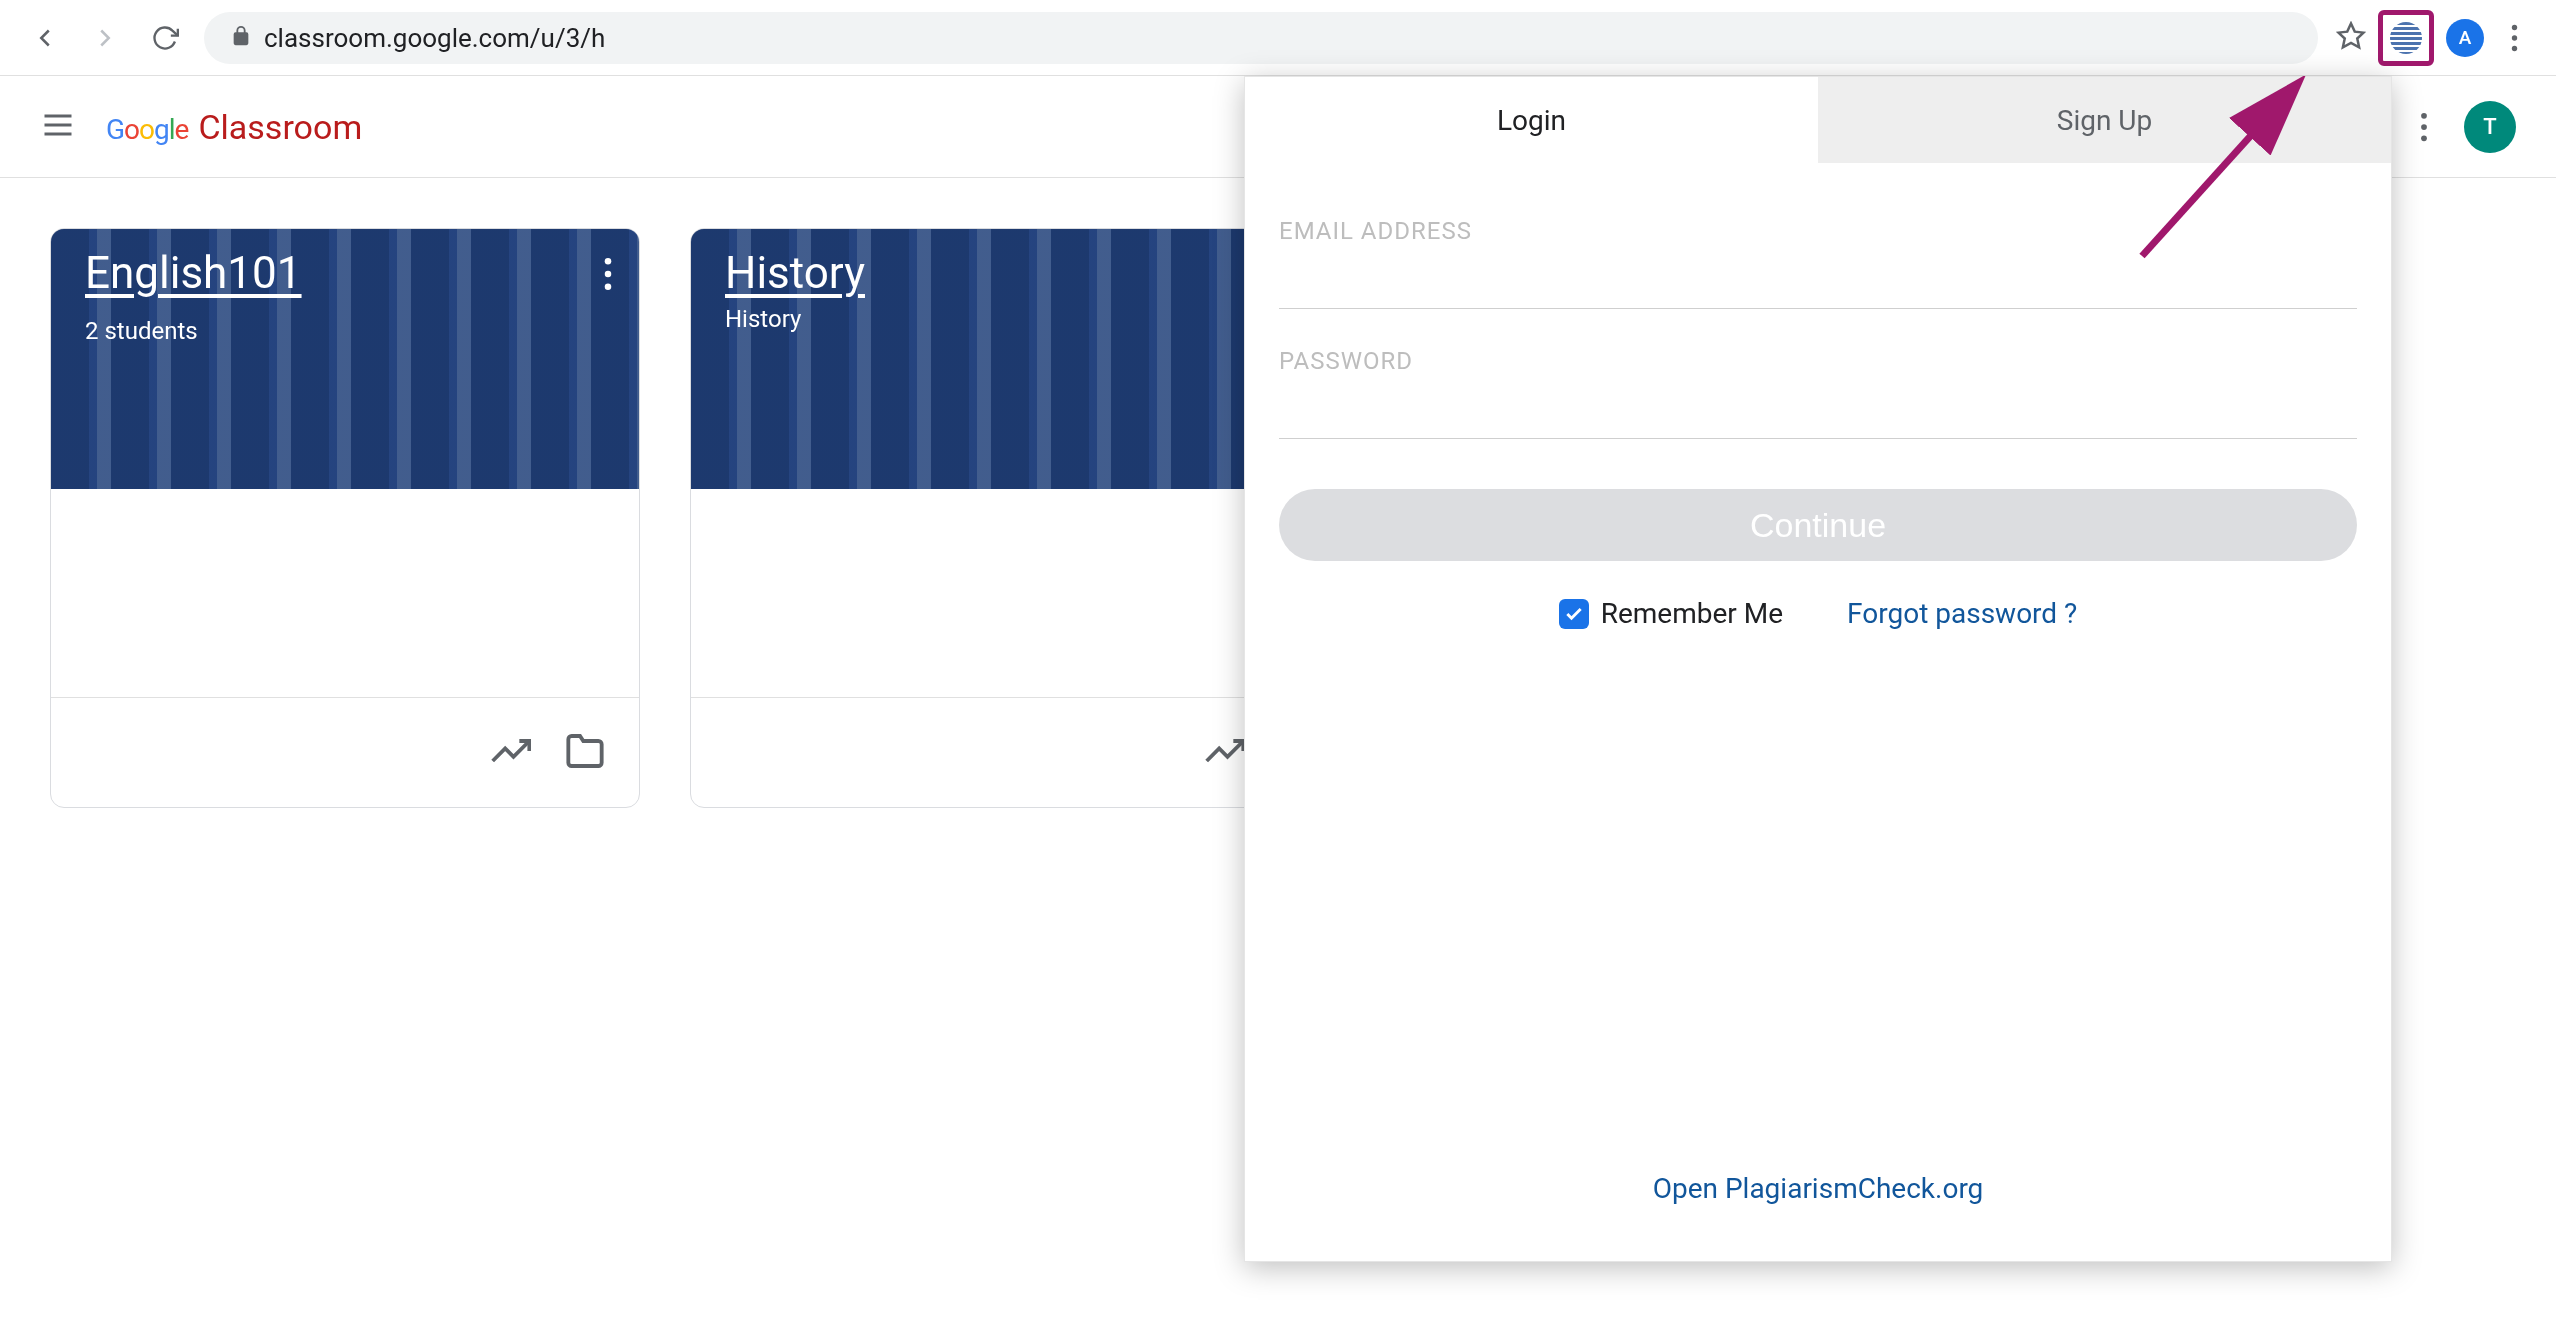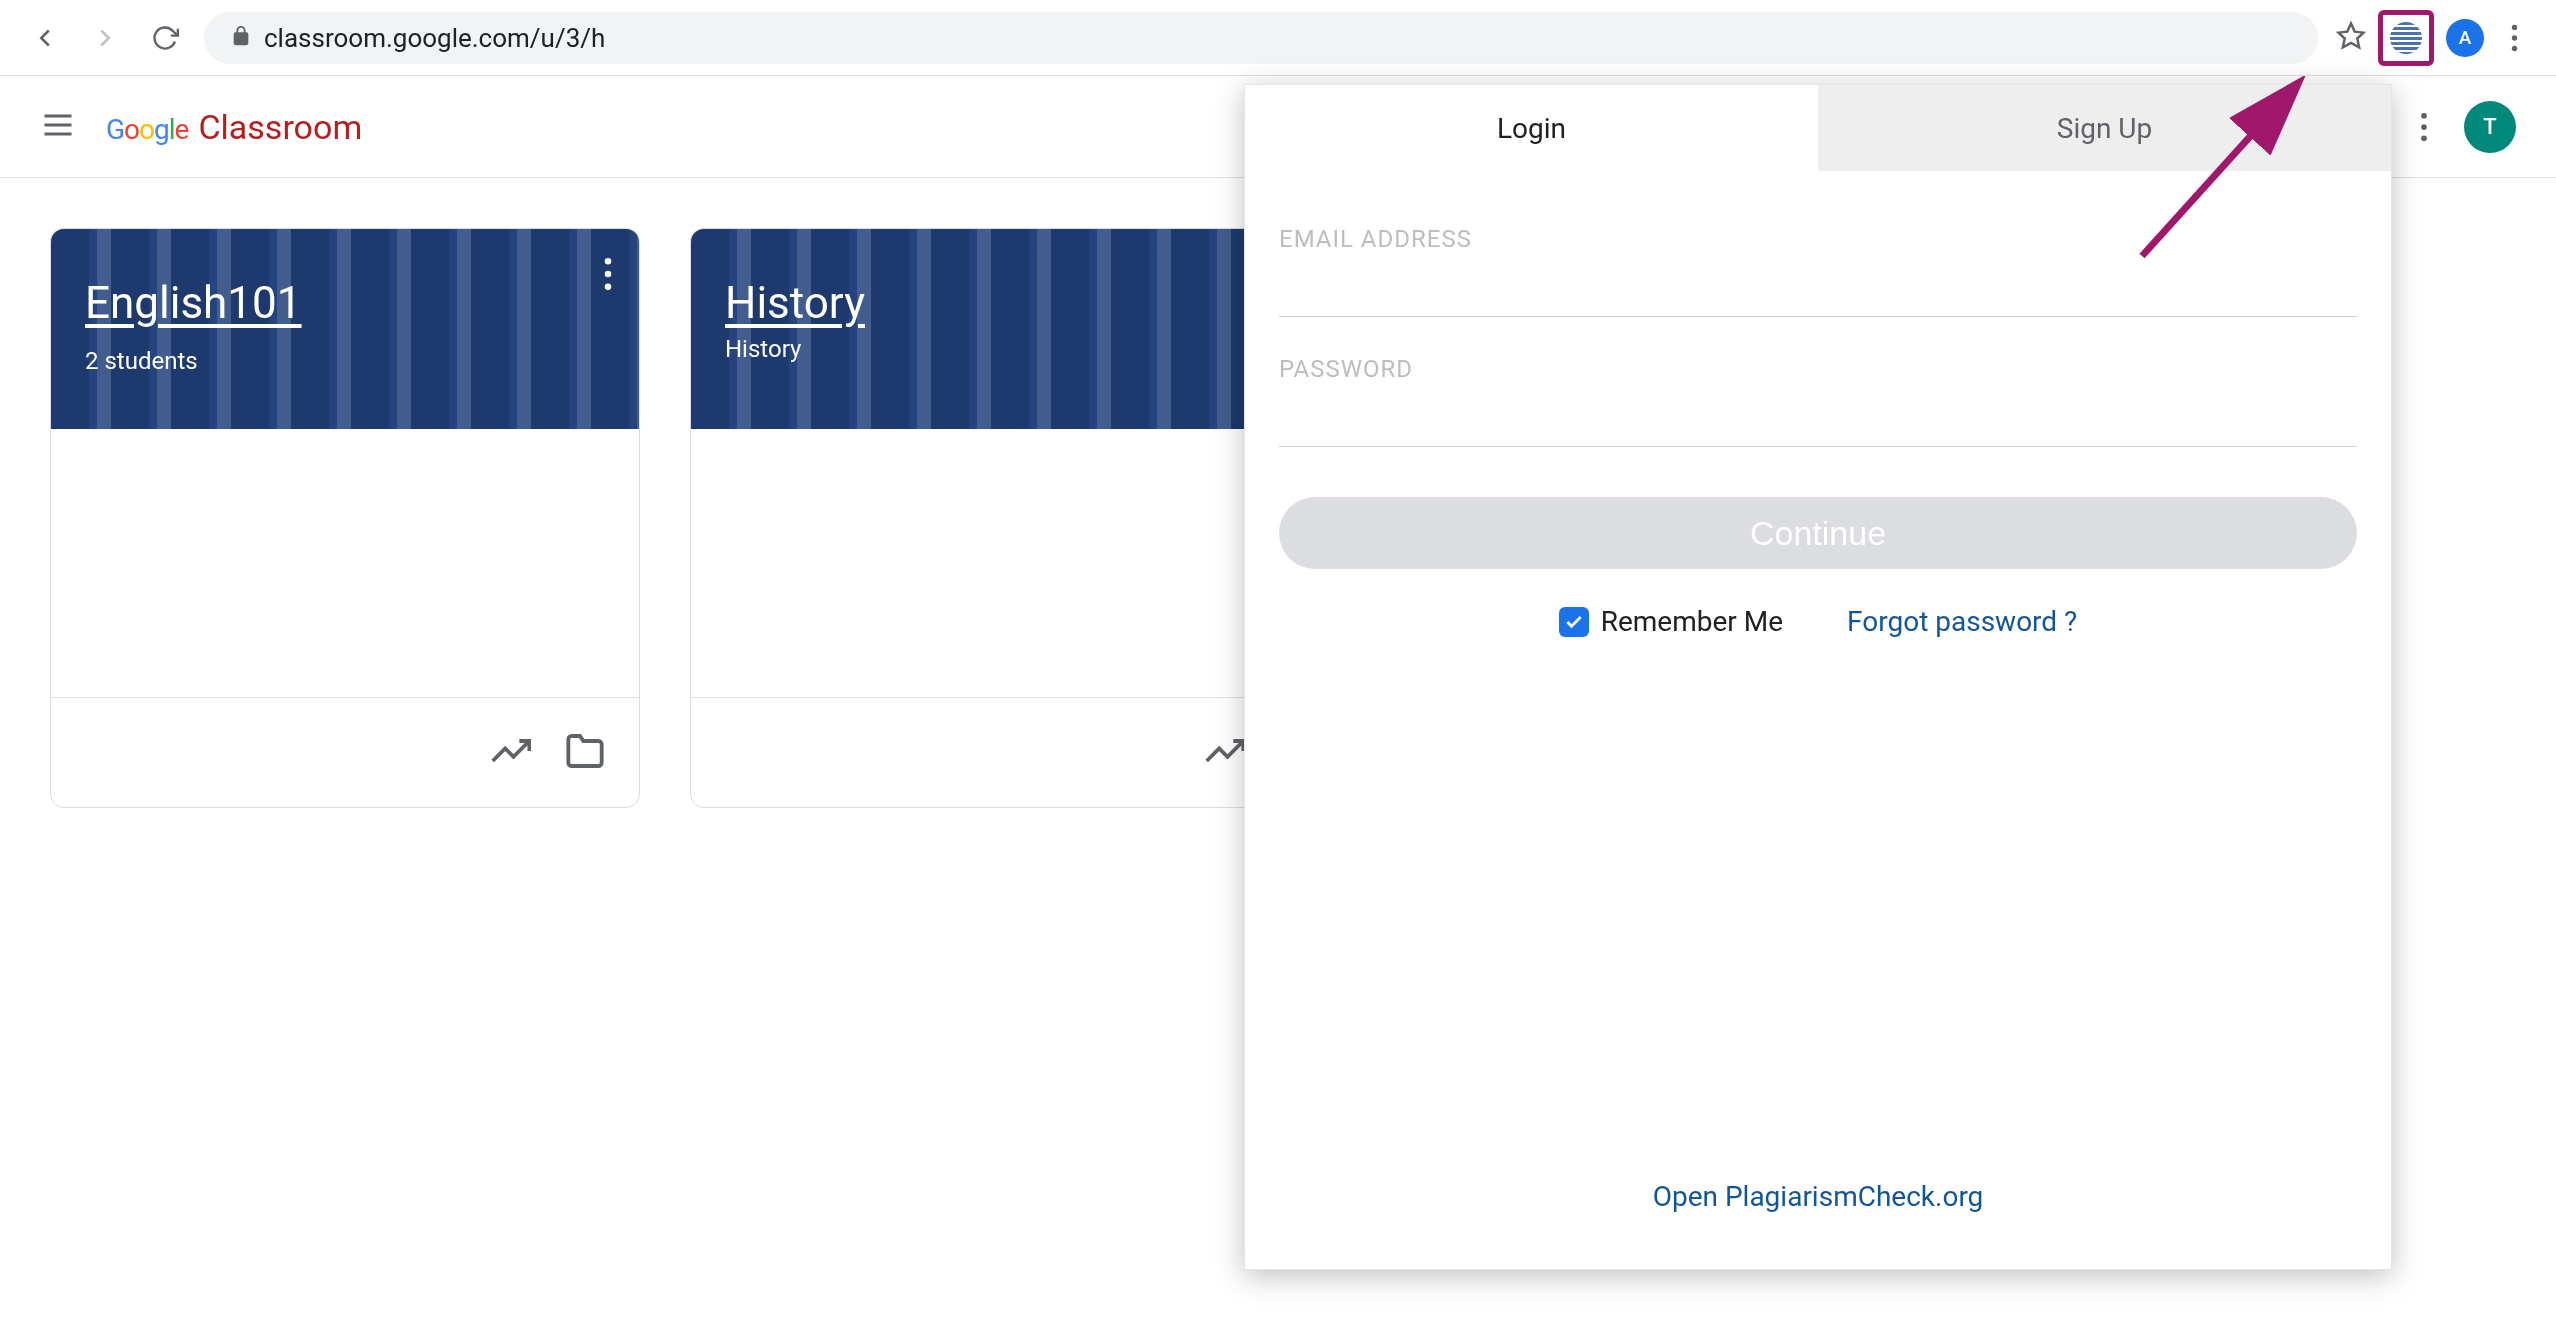--- a/index.html
+++ b/index.html
@@ -25,30 +25,30 @@
     .g-word { font-size: 28px; font-weight: 400; letter-spacing: -1px; }
     .g1{color:#4285f4}.g2{color:#ea4335}.g3{color:#fbbc04}.g4{color:#4285f4}.g5{color:#34a853}.g6{color:#ea4335}
     .cls-word { font-size: 34px; color:#b91c1c; font-weight: 400; }
     .gc-header-right { margin-left: auto; display: flex; align-items: center; gap: 20px; }
     .app-more { width:40px; color:#5f6368; display:flex; align-items:center; justify-content:center; }
     .avatar-app { width: 52px; height: 52px; border-radius: 50%; background: #00897b; color:#fff; display:flex; align-items:center; justify-content:center; font-size:22px; font-weight:500; }
 
     
     .cards-area { padding: 50px; display: flex; gap: 50px; }
     .class-card { width: 590px; height: 580px; border: 1px solid #dadce0; border-radius: 14px; overflow: hidden; display:flex; flex-direction:column; background:#fff; }
-    .card-hdr { height: 200px; position:relative; color:#fff; padding: 48px 34px; background: linear-gradient(rgba(30,60,120,.45),rgba(30,60,120,.45)), repeating-linear-gradient(90deg,#1c3766 0 38px,#2b4a85 38px 46px,#5f789f 46px 60px); }
+    .card-hdr { height: 260px; position:relative; color:#fff; padding: 18px 34px; background: linear-gradient(rgba(30,60,120,.45),rgba(30,60,120,.45)), repeating-linear-gradient(90deg,#1c3766 0 38px,#2b4a85 38px 46px,#5f789f 46px 60px); }
     .card-title { font-size: 44px; font-weight:400; text-decoration: underline; text-underline-offset: 6px; }
     .card-sub { font-size: 24px; margin-top: 6px; }
     .card-students { font-size: 24px; margin-top: 18px; }
     .card-more { position:absolute; top: 28px; right: 26px; color:#fff; cursor:pointer; }
     .card-body { flex:1; }
     .card-footer { height: 110px; border-top: 1px solid #e0e0e0; display:flex; justify-content:flex-end; align-items:center; padding: 0 34px; gap: 34px; color:#5f6368; }
 
     
-    .ext-popup { position: absolute; top: 84px; right: 164px; width: 1148px; height: 1186px; background: #fff; box-shadow: 0 6px 28px rgba(0,0,0,.25); border: 1px solid rgba(0,0,0,.1); display:flex; flex-direction:column; }
+    .ext-popup { position: absolute; top: 76px; right: 164px; width: 1148px; height: 1186px; background: #fff; box-shadow: 0 6px 28px rgba(0,0,0,.25); border: 1px solid rgba(0,0,0,.1); display:flex; flex-direction:column; }
     .ext-tabs { display:flex; height: 86px; }
     .ext-tab { flex:1; display:flex; align-items:center; justify-content:center; font-size: 28px; color:#202124; cursor:pointer; }
     .ext-tab.inactive { background:#eeeeee; color:#5f6368; }
     .ext-form { padding: 36px 34px 0; }
     .f-label { font-size: 24px; color:#bdbdbd; letter-spacing: 1px; margin-bottom: 34px; margin-top: 18px; }
     .f-input { width:100%; border:none; border-bottom: 1px solid #cfcfcf; height: 30px; background:transparent; font-size: 26px; margin-bottom: 20px; }
     .continue-btn { width:100%; height: 72px; border:none; border-radius: 40px; background:#dcdde0; color:#fff; font-size: 34px; margin-top: 30px; cursor:pointer; }
     .row-opts { display:flex; align-items:center; justify-content:center; gap: 64px; margin-top: 36px; font-size: 28px; }
     .chk { width: 30px; height: 30px; border-radius: 6px; background:#1a73e8; display:inline-flex; align-items:center; justify-content:center; color:#fff; margin-right: 12px; vertical-align:middle; }
     .remember { display:flex; align-items:center; color:#202124; }

